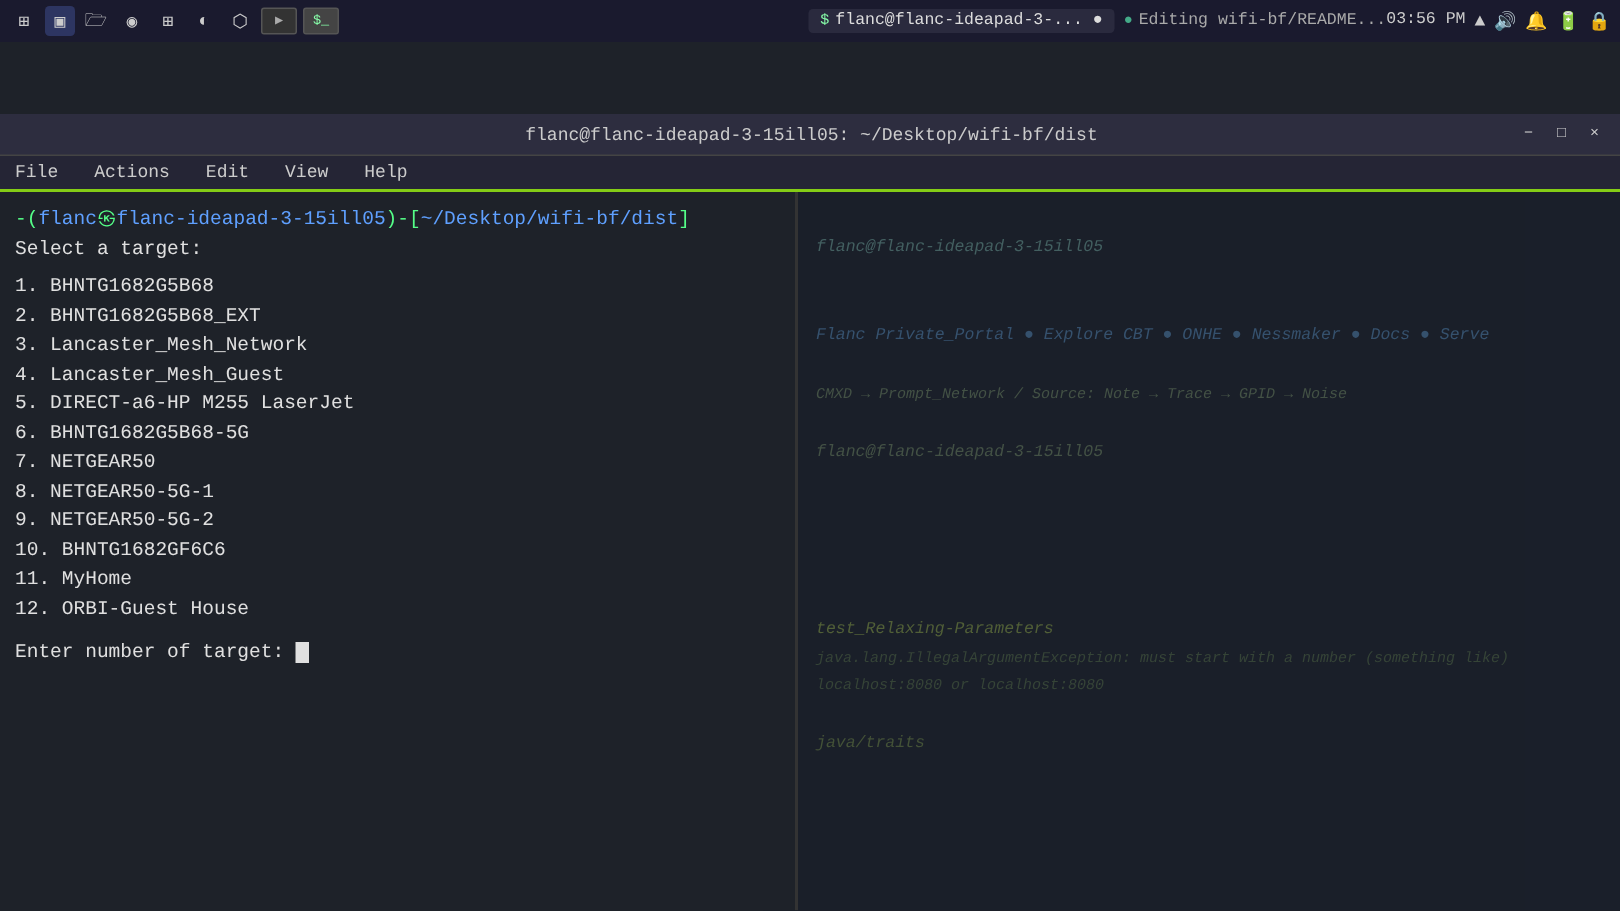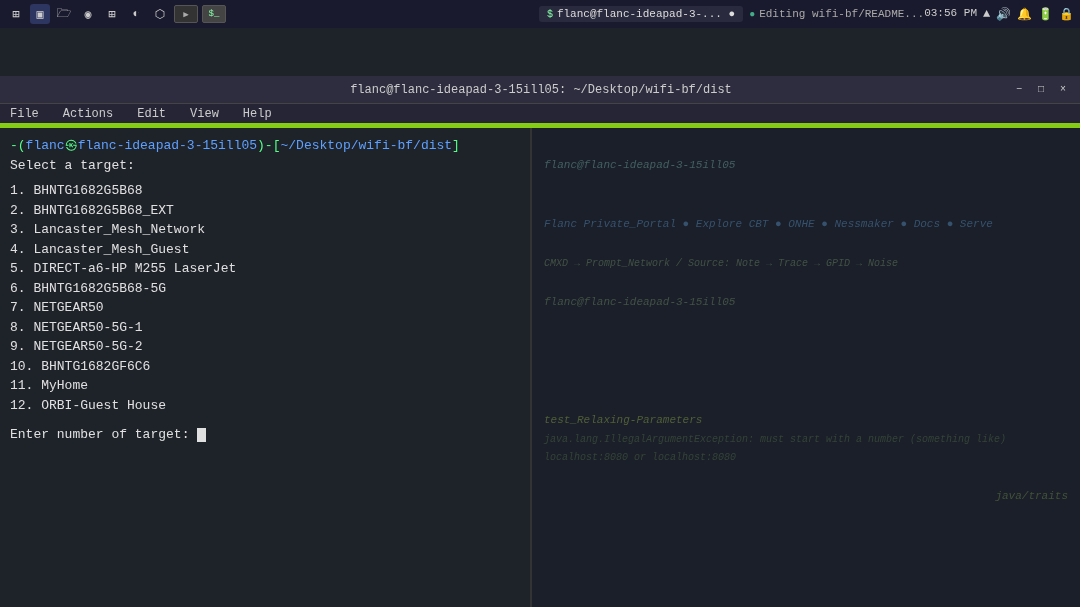--- a/index.html
+++ b/index.html
@@ -117,21 +117,21 @@
     }
 
     
     .menu-bar {
       height: 24px;
       background: #252535;
       display: flex;
       align-items: center;
       padding: 0 6px;
       gap: 16px;
-      border-bottom: 5px solid #84cc16;
+      border-bottom: 2px solid #84cc16;
     }
     .menu-item {
       font-size: 12px;
       color: #ccc;
       cursor: pointer;
       padding: 2px 4px;
     }
 
     
     .terminal-content {
@@ -315,19 +315,19 @@
           <div>&nbsp;</div>
           <div style="color:#4a5a4a;">flanc@flanc-ideapad-3-15ill05</div>
           <div>&nbsp;</div>
           <div>&nbsp;</div>
           <div>&nbsp;</div>
           <div>&nbsp;</div>
           <div>&nbsp;</div>
           <div style="color:#5a6a3a;">test_Relaxing-Parameters</div>
           <div style="color:#3a4a3a;font-size:10px;">java.lang.IllegalArgumentException: must start with a number (something like) localhost:8080 or localhost:8080</div>
           <div>&nbsp;</div>
-          <div style="color:#4a5a3a;text-align:right;">java/traits</div>
+          <div style="color:#4a5a3a;">java/traits</div>
           <div>&nbsp;</div>
         </div>
       </div>
     </div>
   </div>
 </div>
 
 </body></html>

